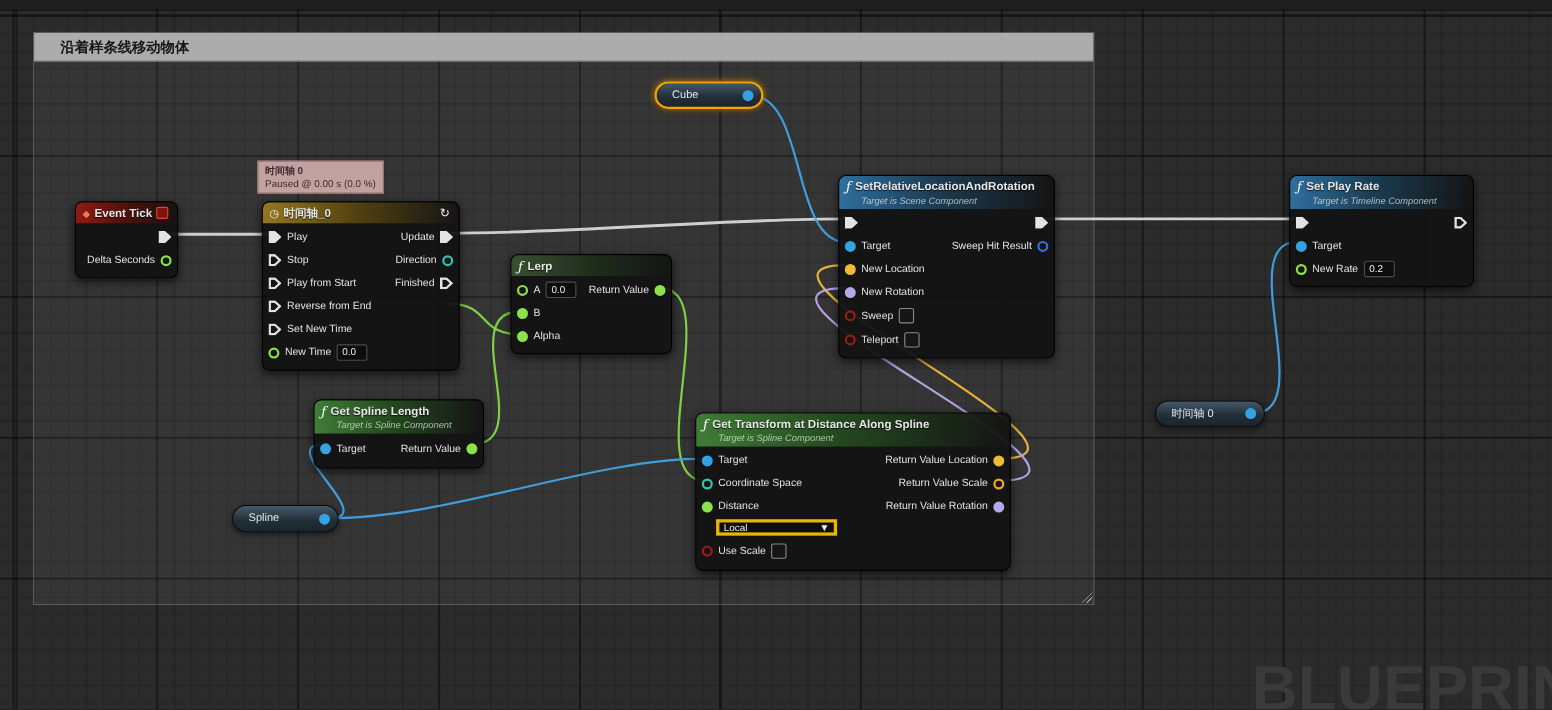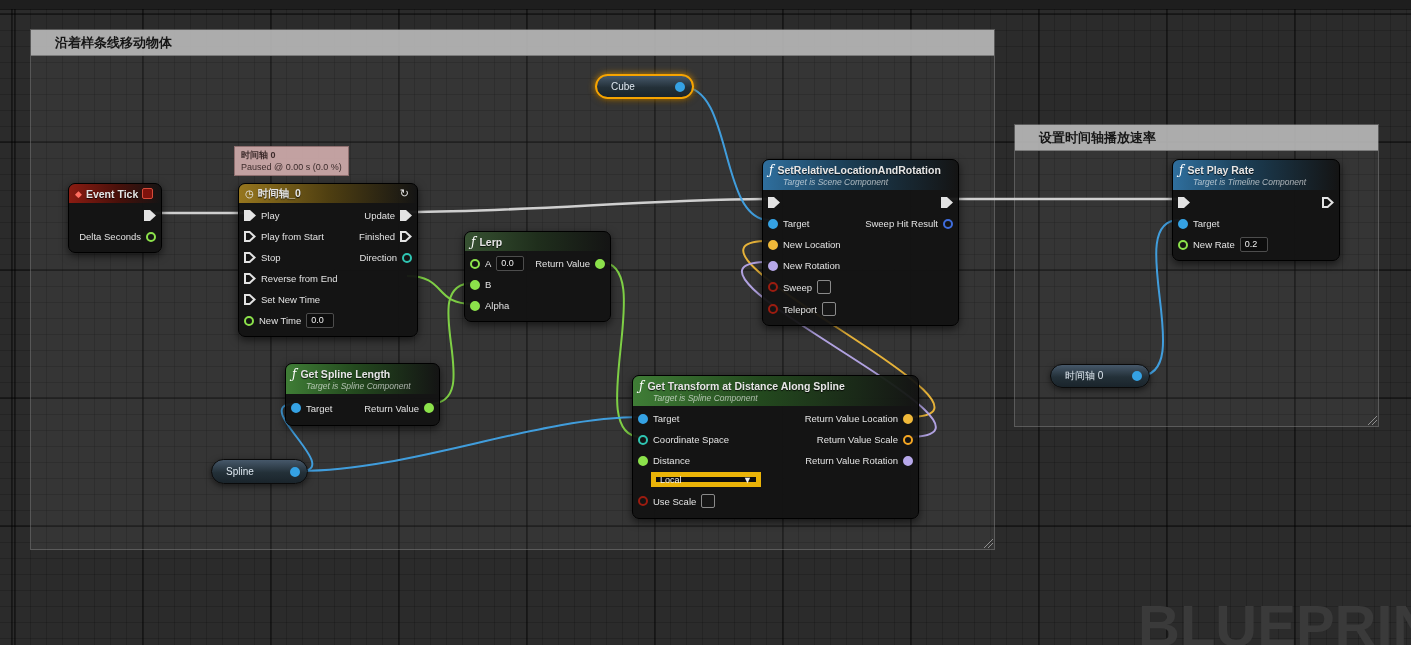--- a/index.html
+++ b/index.html
@@ -62,21 +62,21 @@
   .pin{width:10px;height:10px;border-radius:50%;flex:none;box-sizing:border-box;border:2px solid var(--c,#888);}
   .pin.filled{background:var(--c,#888);}
   .exec{position:relative;width:12px;height:11px;flex:none;}
   .exec::before{content:"";position:absolute;inset:0;background:#e3e3e3;
     clip-path:polygon(0 0,50% 0,100% 50%,50% 100%,0 100%);}
   .exec.hollow::after{content:"";position:absolute;left:2px;top:2px;right:3px;bottom:2px;background:#141414;
     clip-path:polygon(0 0,46% 0,100% 50%,46% 100%,0 100%);}
   .valbox{background:#0d0d0d;border:1px solid #4d4d4d;border-radius:2px;padding:0 4px;height:13px;
     line-height:13px;font-size:9px;color:#efefef;min-width:18px;text-align:left;}
   .chk{width:12px;height:12px;background:#161616;border:1px solid #8a8a8a;border-radius:2px;flex:none;}
-  .dropdown{margin:1px 0 2px 18px;width:110px;height:15px;background:#0d0d0d;border:5px solid #eab308;
+  .dropdown{margin:1px 0 2px 18px;width:110px;height:15px;background:#0d0d0d;border:3px solid #eab308;
     display:flex;align-items:center;justify-content:space-between;padding:0 4px;box-sizing:border-box;}
   .dropdown span{font-size:9px;color:#efefef;}
   .dd-arrow{font-size:7px;color:#bdbdbd;}
   
   .varpill{
     position:absolute;z-index:4;height:25px;border-radius:13px;box-sizing:border-box;
     background:linear-gradient(180deg,#46586a 0%,#233038 55%,#1a242b 100%);
     border:1px solid #0a0a0a;display:flex;align-items:center;justify-content:space-between;
     padding:0 7px 0 14px;box-shadow:0 2px 6px rgba(0,0,0,.55);
   }
@@ -97,27 +97,20 @@
   <div class="watermark">BLUEPRINT</div>
 
   <div class="comment" style="left:30px;top:29px;width:963px;height:519px;">
     <div class="comment-title">
       <span>沿着样条线移动物体</span>
     </div>
     <div class="comment-body"></div>
     <div class="grip"></div>
   </div>
 
-  <div class="comment" style="left:1014px;top:124px;width:363px;height:301px;">
-    <div class="comment-title">
-      <span>设置时间轴播放速率</span>
-    </div>
-    <div class="comment-body"></div>
-    <div class="grip"></div>
-  </div>
 
   <svg class="wires" width="1411" height="645" viewBox="0 0 1411 645">
     <path d="M149,213 C181,213 217,213 247,213" stroke="#d8d8d8" stroke-width="2.6"></path>
     <path d="M407,212 C527,212 651,199 771,199" stroke="#d8d8d8" stroke-width="2.6"></path>
     <path d="M948,199 C1026,199 1103,199 1181,199" stroke="#d8d8d8" stroke-width="2.6"></path>
     <path d="M407,276 C447,276 433,304 473,304" stroke="#83d847" stroke-width="2"></path>
     <path d="M429,404 C489,404 413,283 473,283" stroke="#83d847" stroke-width="2"></path>
     <path d="M600,262 C660,262 581,437 641,437" stroke="#83d847" stroke-width="2"></path>
     <path d="M300,471 C345,471 249,404 294,404" stroke="#41a3e6" stroke-width="2"></path>
     <path d="M300,471 C410,471 537,417 641,417" stroke="#41a3e6" stroke-width="2"></path>
@@ -166,35 +159,35 @@
             <span class="plabel">Play</span>
           </span>
         <span class="r">
             <span class="plabel">Update</span>
             <span class="exec"></span>
           </span>
       </div>
       <div class="row">
         <span class="l">
             <span class="exec hollow"></span>
-            <span class="plabel">Play from Start</span>
-          </span>
-        <span class="r">
-            <span class="plabel">Finished</span>
-            <span class="exec hollow"></span>
-          </span>
-      </div>
-      <div class="row">
-        <span class="l">
-            <span class="exec hollow"></span>
             <span class="plabel">Stop</span>
           </span>
         <span class="r">
             <span class="plabel">Direction</span>
             <span class="pin" style="--c:#2fc5b2"></span>
+          </span>
+      </div>
+      <div class="row">
+        <span class="l">
+            <span class="exec hollow"></span>
+            <span class="plabel">Play from Start</span>
+          </span>
+        <span class="r">
+            <span class="plabel">Finished</span>
+            <span class="exec hollow"></span>
           </span>
       </div>
       <div class="row">
         <span class="l">
             <span class="exec hollow"></span>
             <span class="plabel">Reverse from End</span>
           </span>
       </div>
       <div class="row">
         <span class="l">

